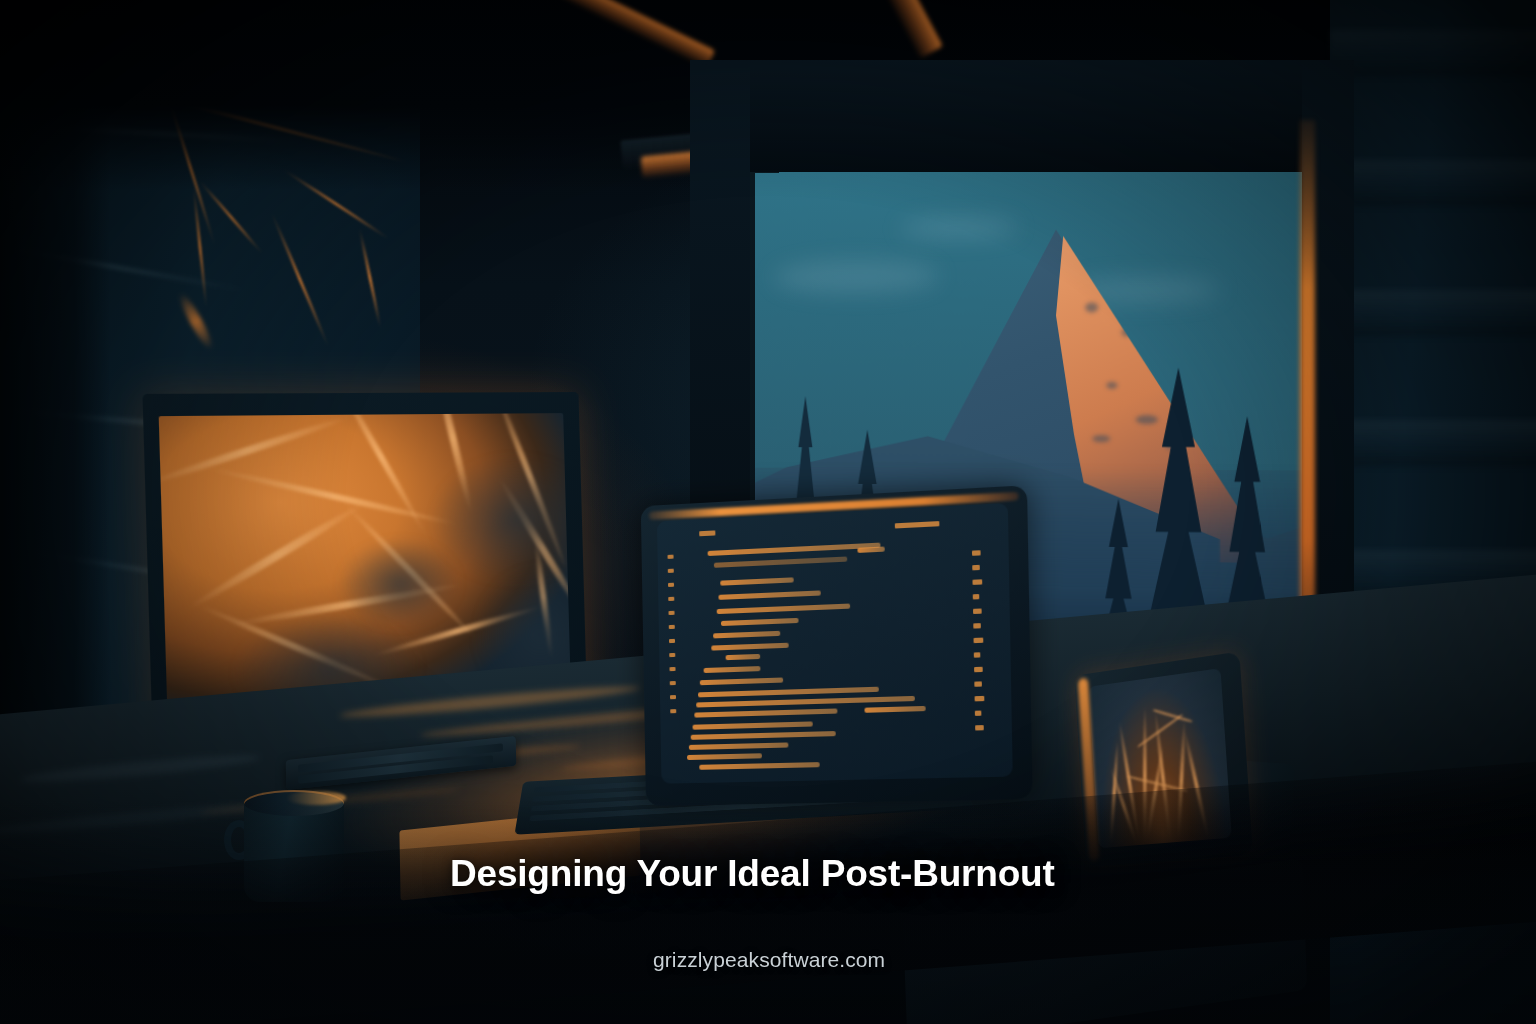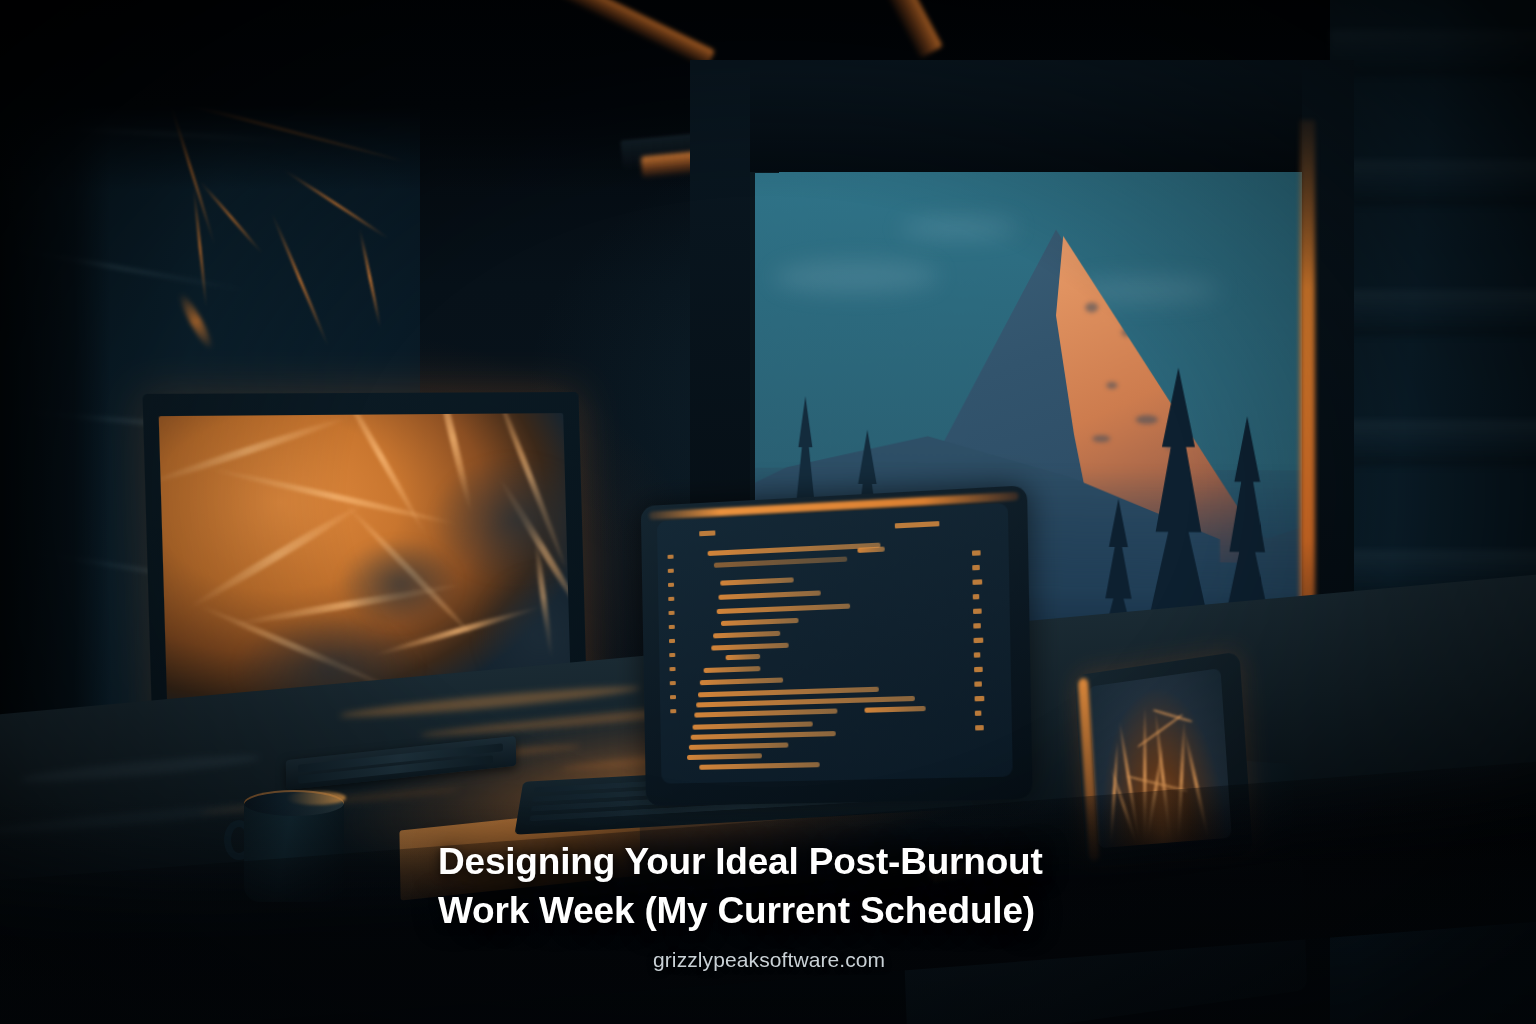--- a/index.html
+++ b/index.html
@@ -326,21 +326,21 @@
 
   
   #text-scrim{
     left:0;top:800px;width:1536px;height:224px;pointer-events:none;
     background:linear-gradient(180deg,rgba(4,9,14,0) 0%,rgba(4,9,14,.35) 38%,rgba(3,7,11,.62) 100%);
   }
   #title-block{
     left:438px;top:838px;width:760px;
   }
   #hero-title{
-    margin:0;color:#ffffff;font-weight:bold;font-size:37px;line-height:1.32;
+    margin:12px;color:#ffffff;font-weight:bold;font-size:37px;line-height:1.32;
     letter-spacing:-.2px;
     text-shadow:0 2px 10px rgba(0,0,0,.75), 0 0 26px rgba(0,0,0,.5);
   }
   #hero-title .tline{display:block;}
   #hero-subtitle{
     position:absolute;left:215px;top:110px;
     margin:0;color:#c9d1d6;font-size:21px;font-weight:normal;letter-spacing:.1px;
     text-shadow:0 1px 6px rgba(0,0,0,.8);
   }
 </style>
@@ -564,18 +564,17 @@
     <div id="mouse-lit"></div>
   </div>
 
   <div class="layer" id="desk-front-shadow"></div>
   <div class="layer" id="vignette"></div>
   <div class="layer" id="text-scrim"></div>
 
   <div class="layer" id="title-block">
     <h1 id="hero-title">
       <span class="tline">Designing Your Ideal Post-Burnout</span>
-      <span class="tline">Work Week (My Current Schedule)</span>
     </h1>
     <p id="hero-subtitle">grizzlypeaksoftware.com</p>
   </div>
 
 </div>
 
 </body></html>

